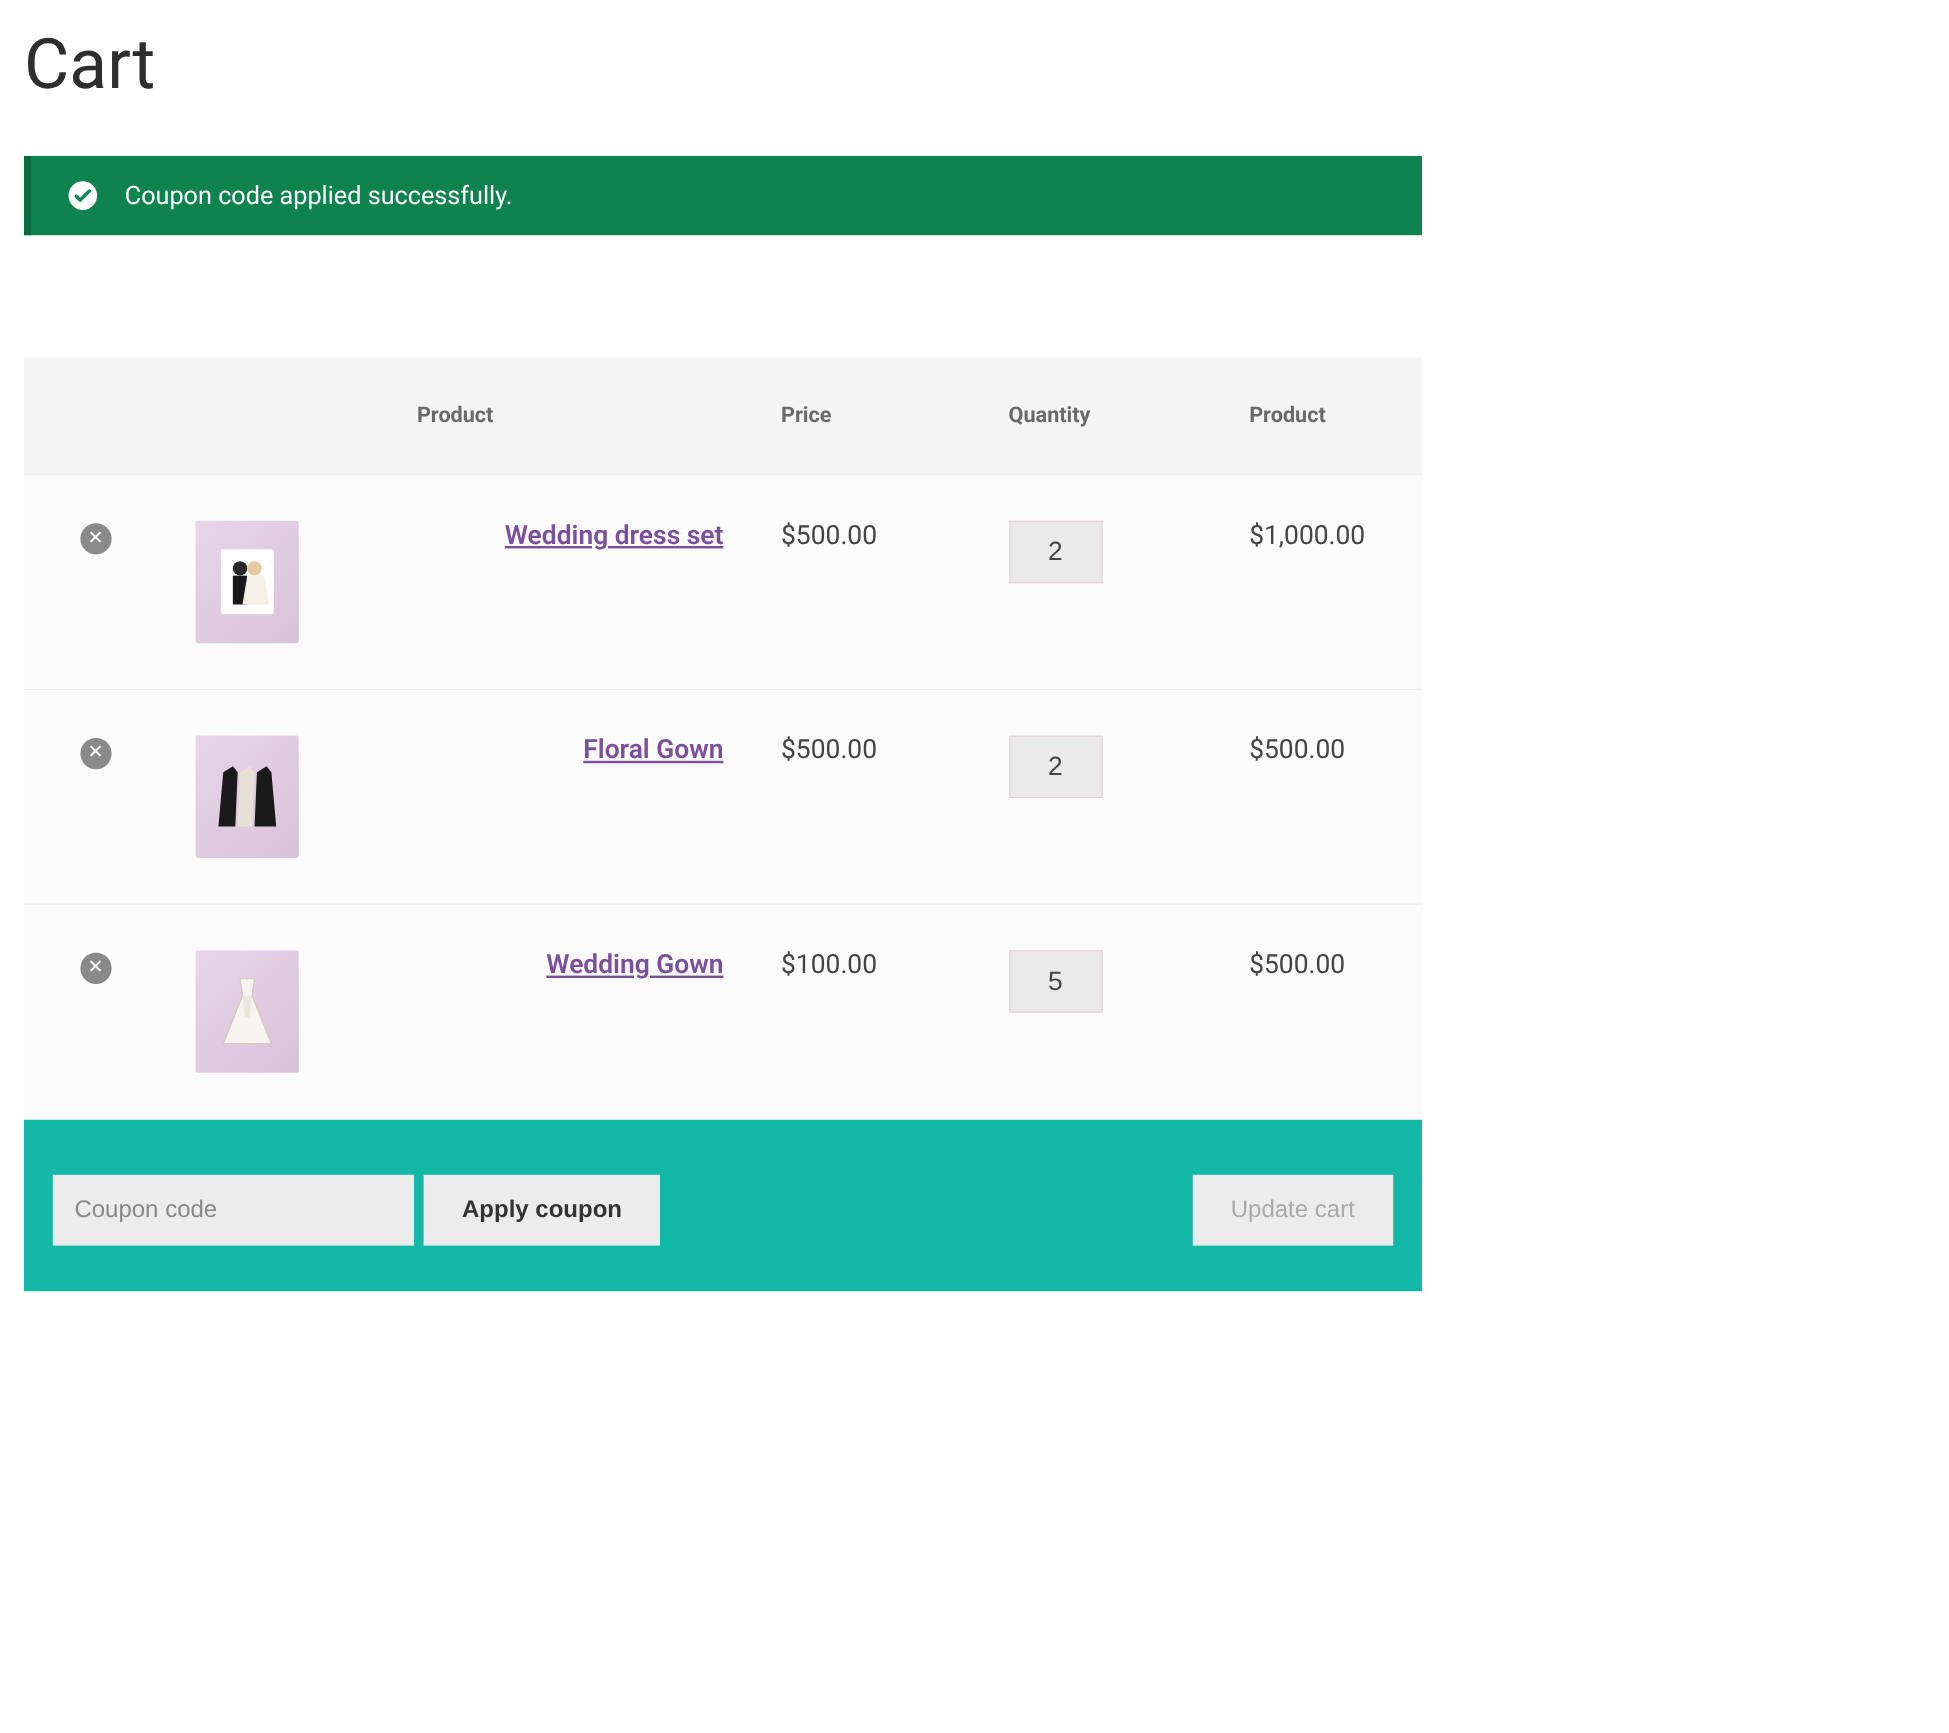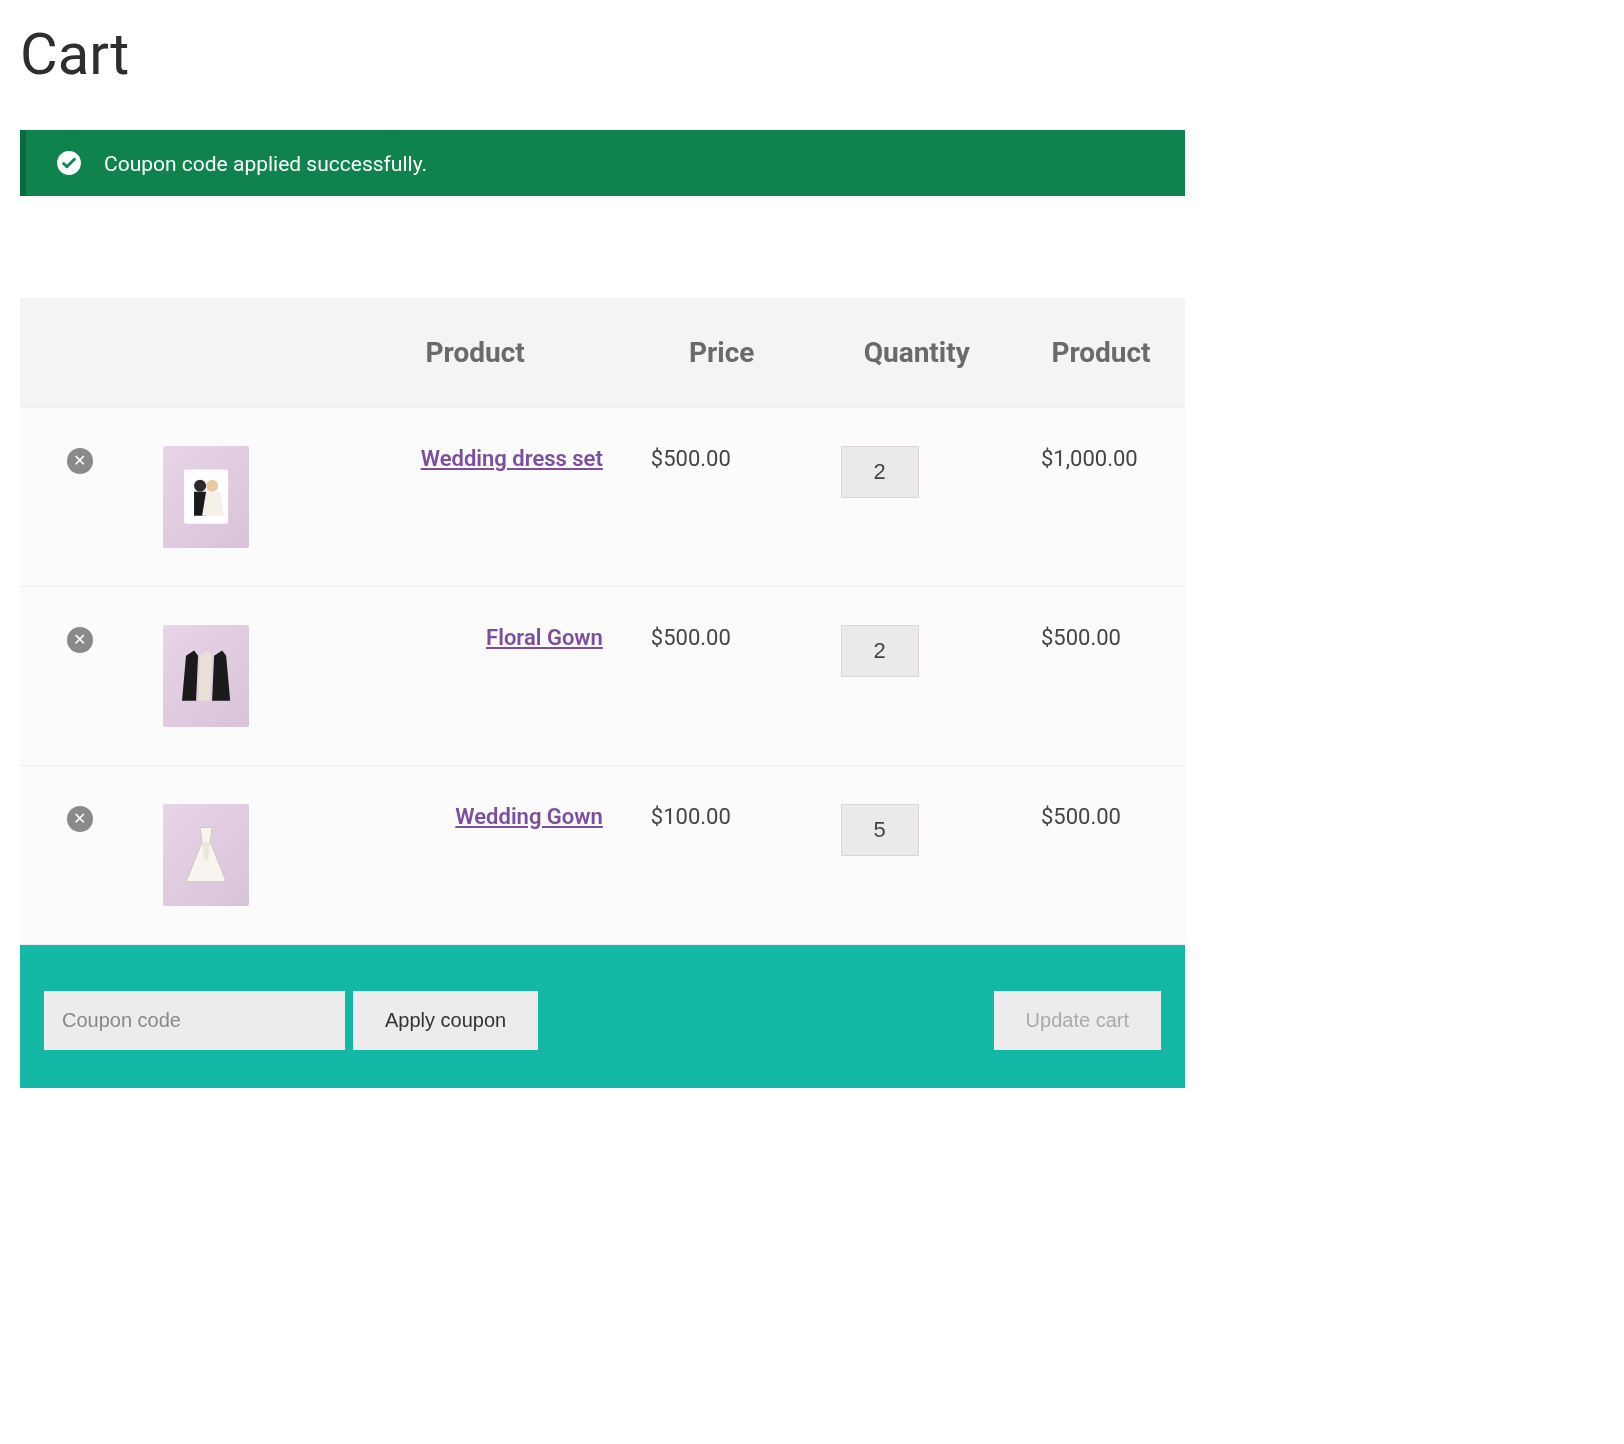--- a/index.html
+++ b/index.html
@@ -38,23 +38,23 @@
     height: 26px;
     margin-right: 22px;
     flex-shrink: 0;
   }
   table.cart {
     width: 100%;
     border-collapse: collapse;
     background: #fbfbfb;
   }
   table.cart thead th {
-    text-align: center;
+    text-align: left;
     padding: 38px 24px;
-    font-size: 28px;
+    font-size: 18px;
     font-weight: 700;
     color: #6a6a6a;
     background: #f4f4f4;
   }
   table.cart tbody tr {
     border-top: 1px solid #eee;
   }
   table.cart tbody td {
     padding: 38px 24px;
     vertical-align: top;
@@ -130,21 +130,21 @@
     color: #333;
   }
   .coupon-input::placeholder {
     color: #888;
   }
   .btn {
     background: #ececec;
     border: none;
     padding: 18px 32px;
     font-size: 20px;
-    font-weight: 400;
+    font-weight: 700;
     color: #333;
     cursor: pointer;
   }
   .btn-disabled {
     color: #aaa;
     font-weight: 400;
     cursor: default;
   }
   .spacer { flex: 1; }
 </style>

